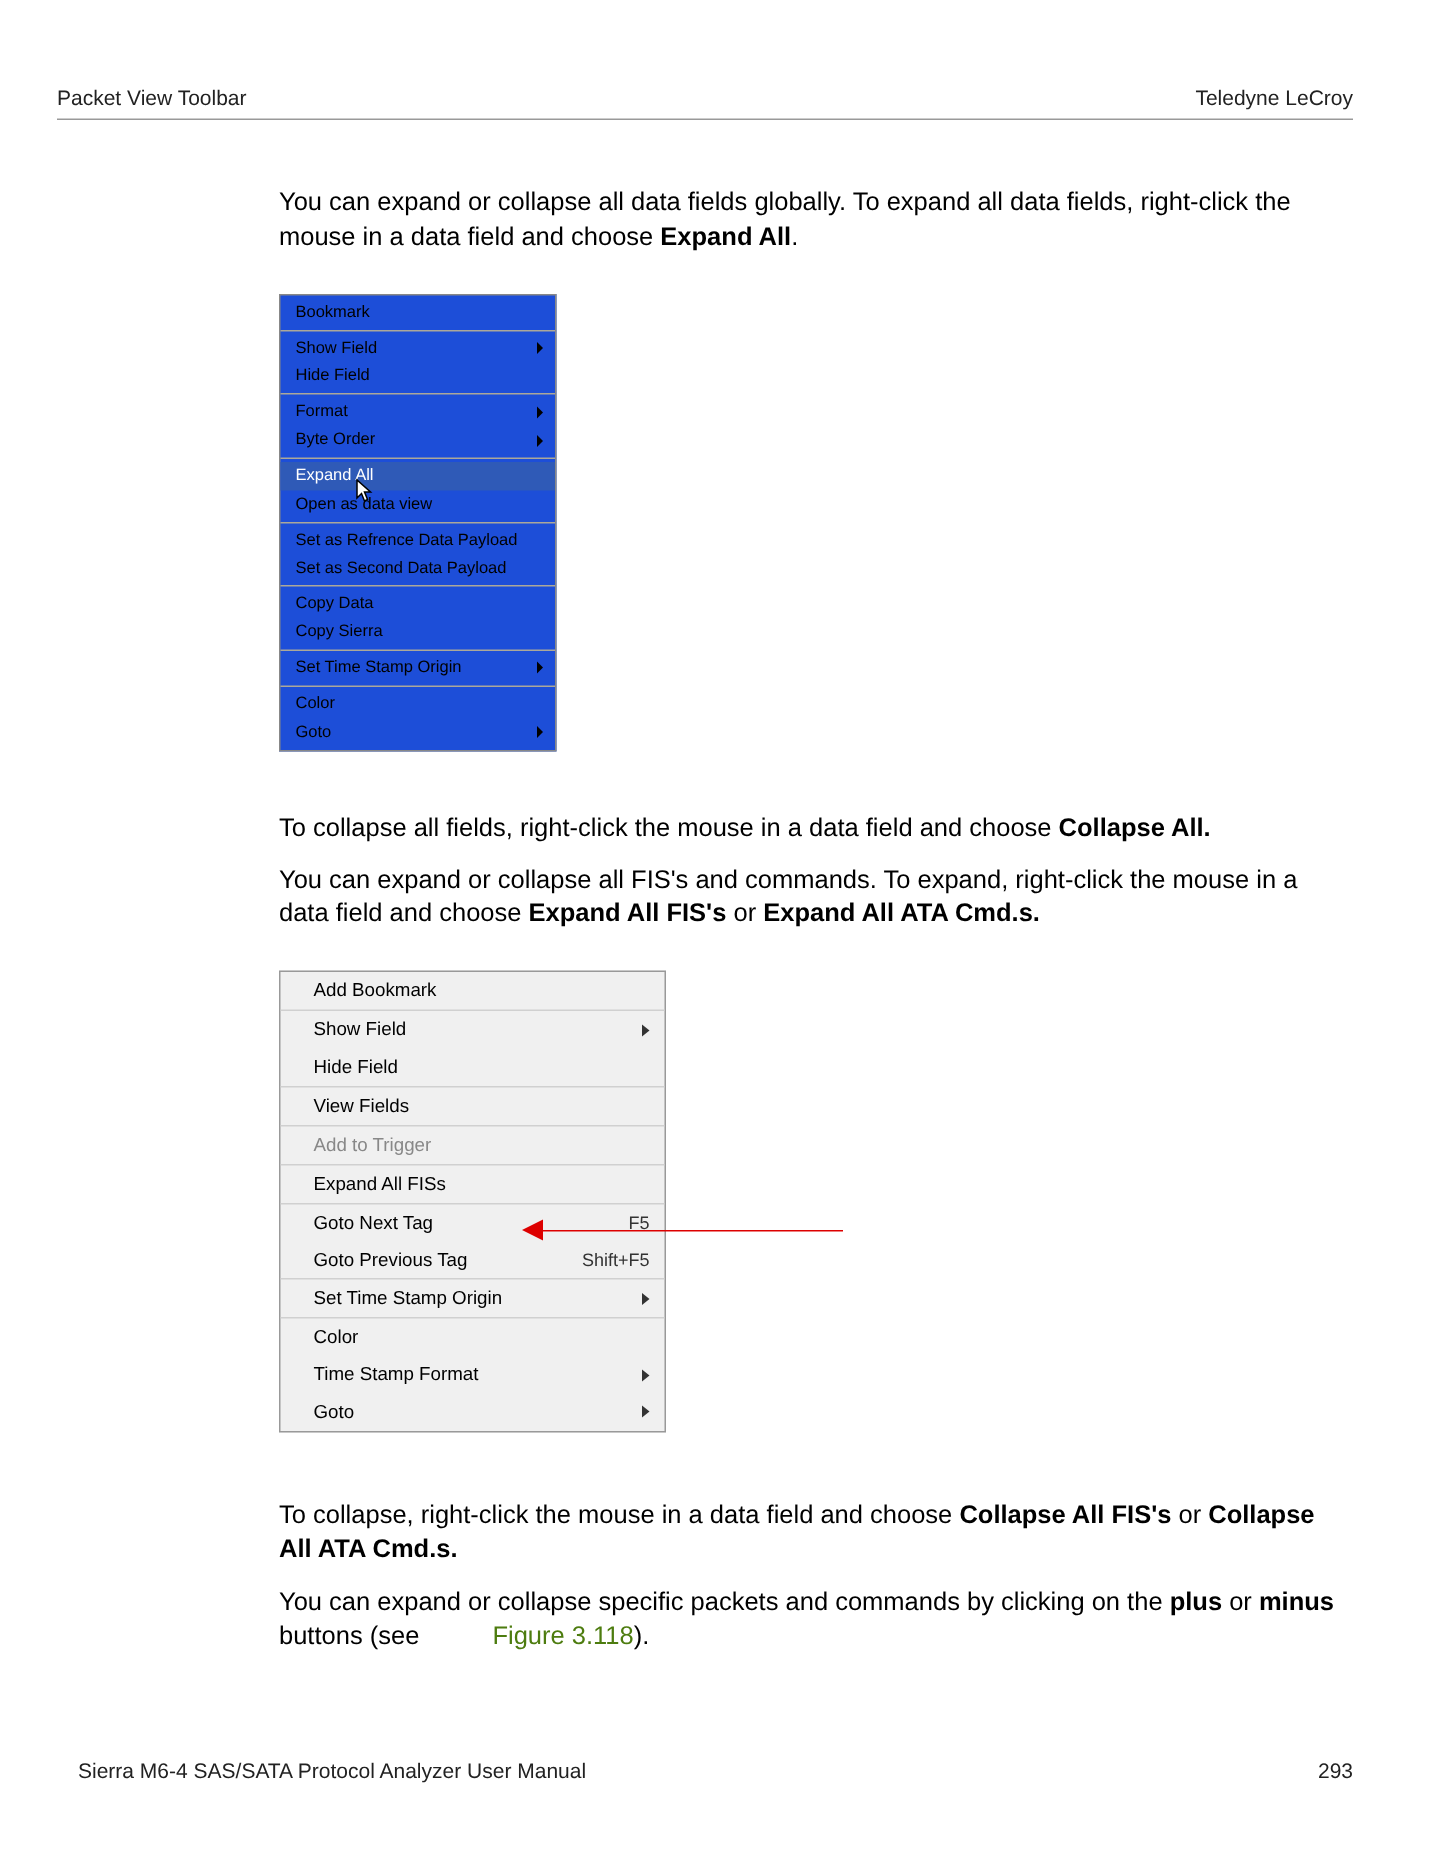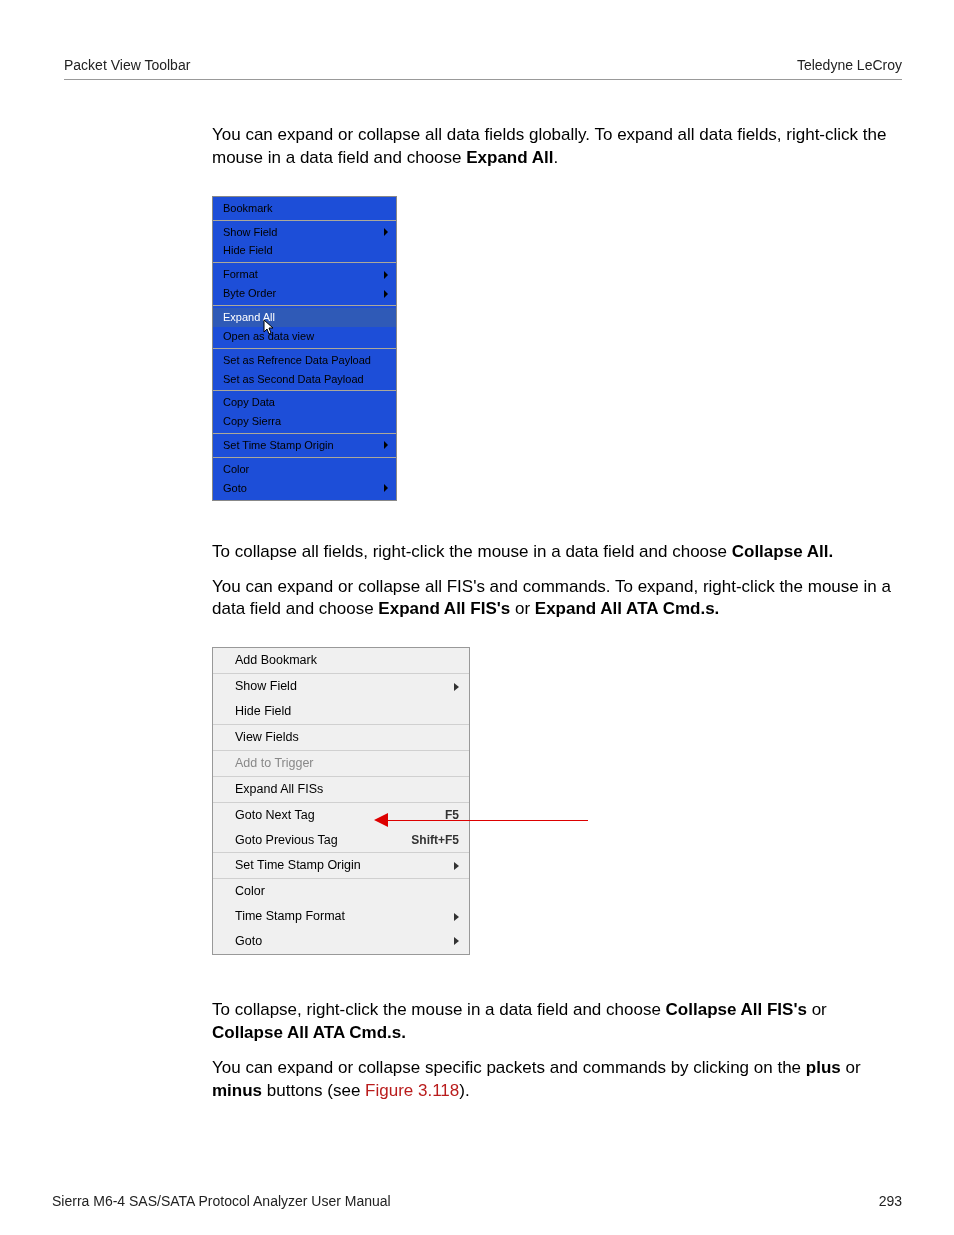--- a/index.html
+++ b/index.html
@@ -7,21 +7,21 @@
     font-family: "Segoe UI", "Myriad Pro", Arial, sans-serif;
     background: #fff;
     color: #000;
     width: 954px;
     height: 1235px;
     position: relative;
     font-size: 17px;
     line-height: 1.35;
   }
   .page {
-    padding: 56px 52px 0 64px;
+    padding: 56px 52px 0 38px;
     position: relative;
     height: 100%;
   }
   .header {
     display: flex;
     justify-content: space-between;
     font-size: 14px;
     color: #222;
     border-bottom: 1px solid #999;
     padding-bottom: 4px;
@@ -111,33 +111,33 @@
   }
   .red-arrow .head {
     width: 0; height: 0;
     border-top: 7px solid transparent;
     border-bottom: 7px solid transparent;
     border-right: 14px solid #d00;
   }
   .red-arrow .shaft {
     height: 1px; width: 200px; background: #d00;
   }
-  .shortcut { color: #333; font-size: 12px; font-weight: bold; }
+  .shortcut { color: #333; font-size: 12px; }
 
   .footer {
     position: absolute;
-    bottom: 24px;
+    bottom: 45px;
     left: 52px; right: 52px;
     display: flex;
     justify-content: space-between;
     font-size: 14px;
     color: #222;
     gap: 35px;
   }
-  .link { color: #b91c1c; }
+  .link { color: #4d7c0f; margin-left: 44px; }
 </style>
 </head>
 <body>
 
 <div class="page">
   <div class="header">
     <span>Packet View Toolbar</span>
     <span>Teledyne LeCroy</span>
   </div>
 

